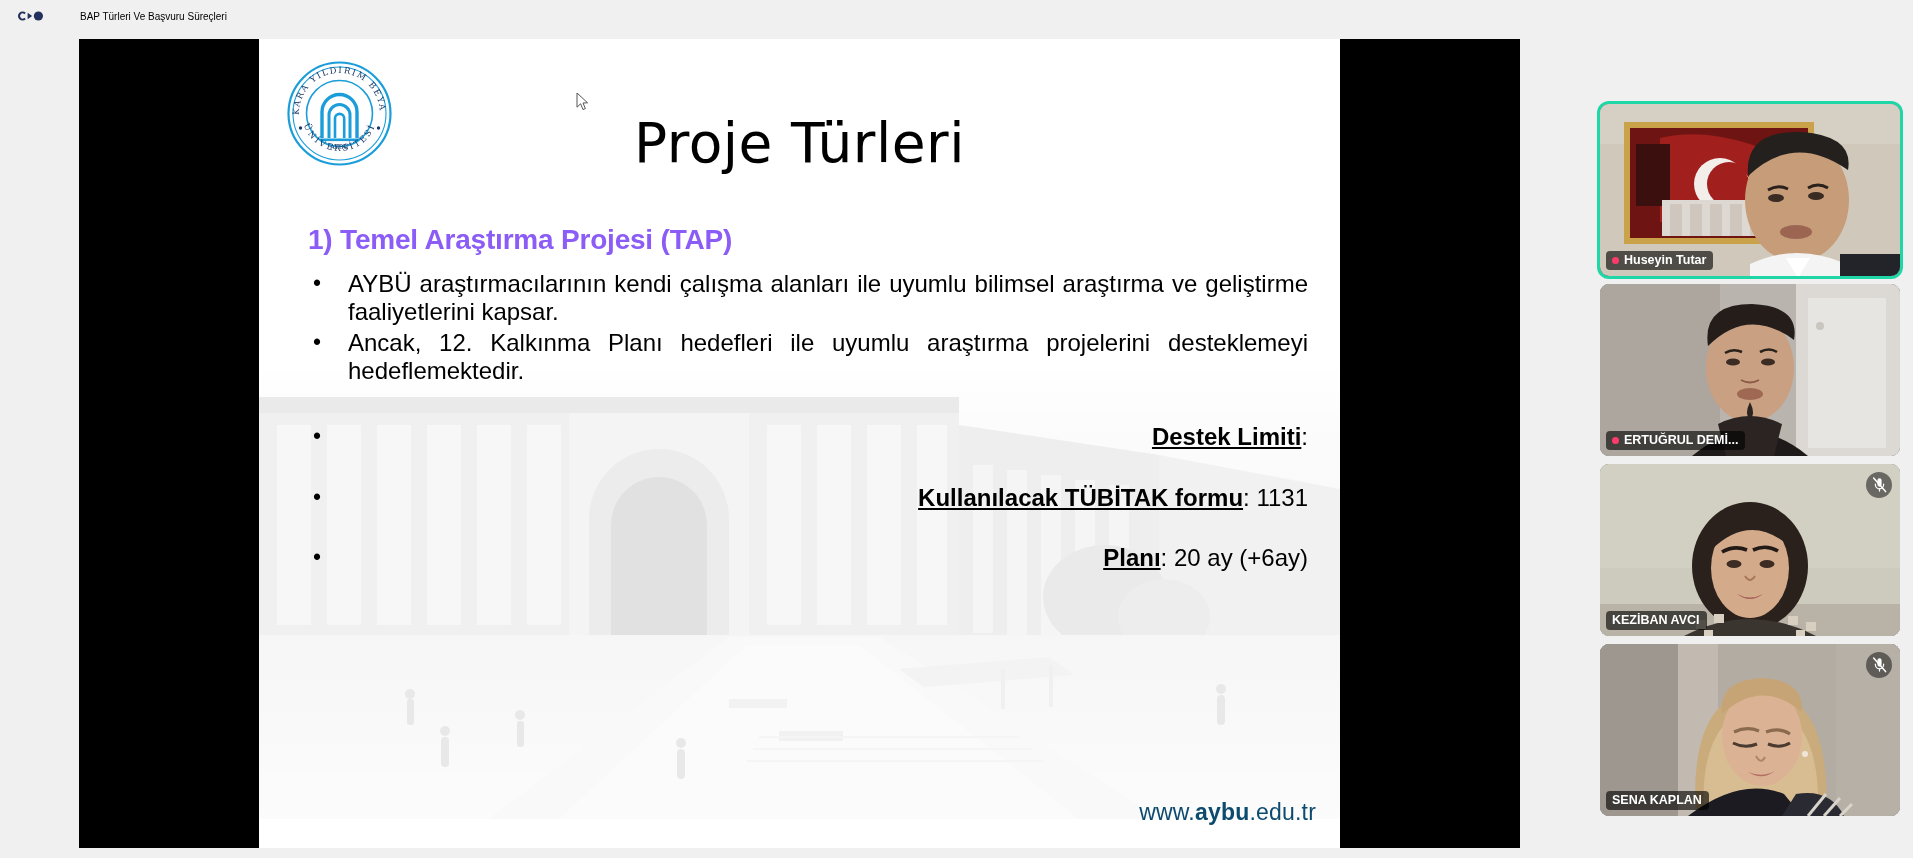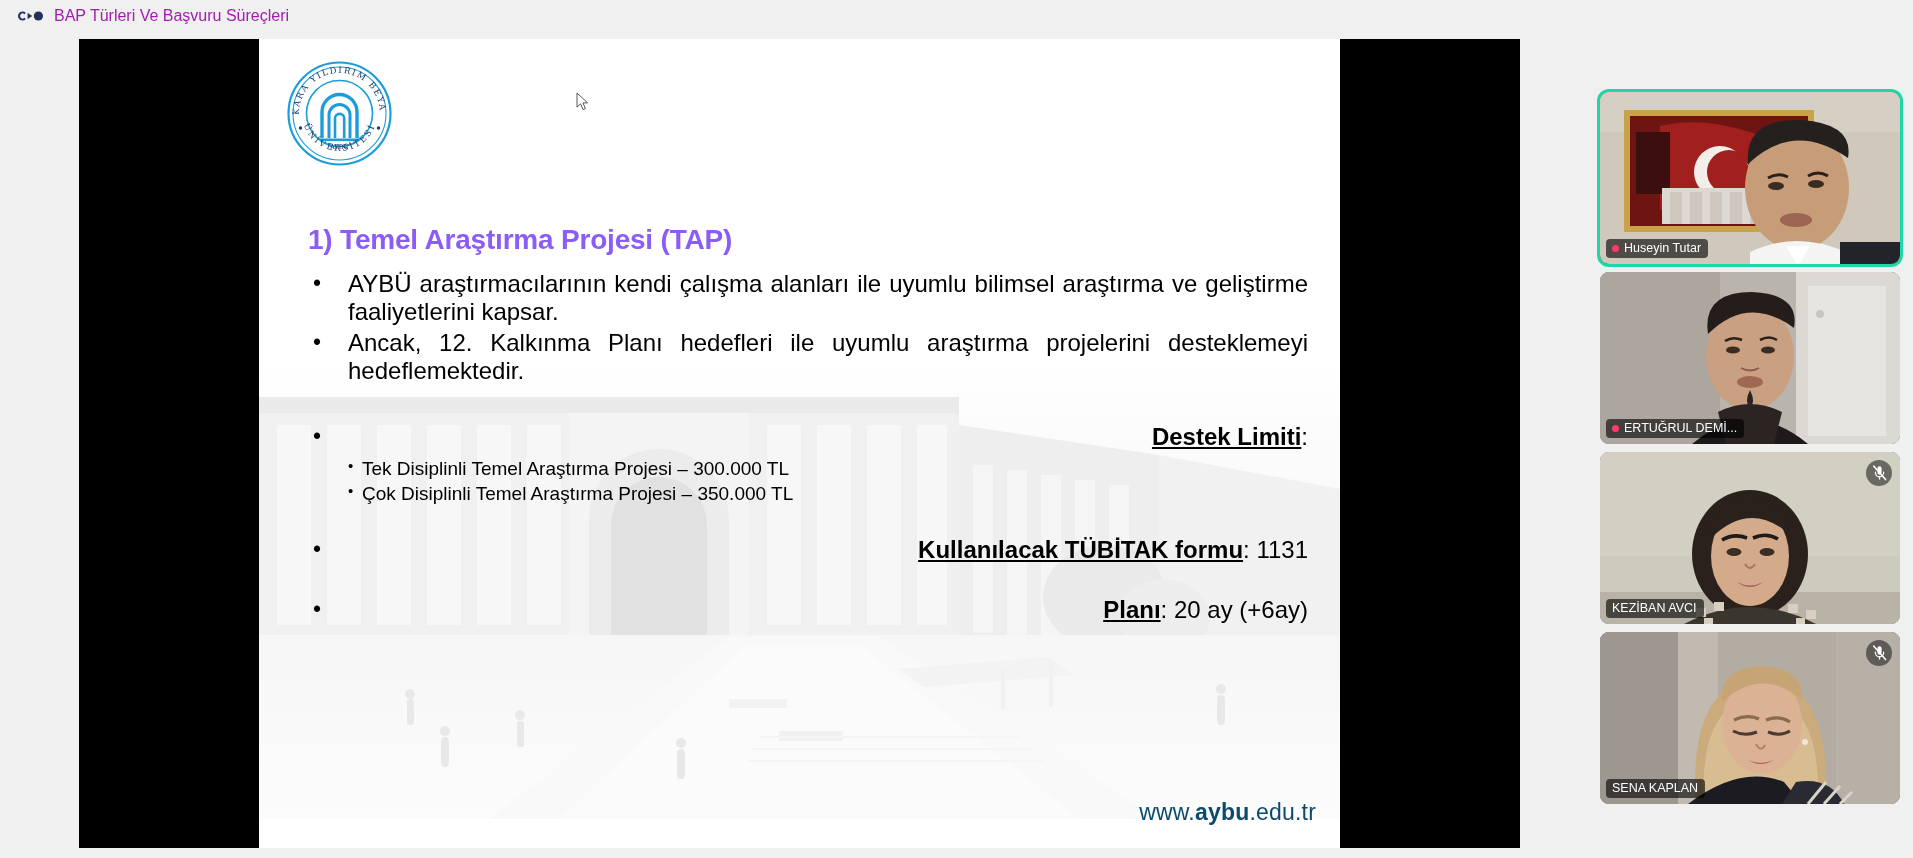--- a/index.html
+++ b/index.html
@@ -28,23 +28,24 @@
     display: flex;
     align-items: center;
     font-size: 17px;
     font-weight: bold;
     color: #24305e;
     letter-spacing: -0.5px;
     line-height: 1;
   }
   .app-logo svg { display: block; }
   .titlebar-text {
-    font-size: 16px;
-    color: #a21caf;
+    font-size: 10px;
+    color: #000000;
     white-space: nowrap;
+    margin-left: 26px;
   }
 
   
   .stage {
     position: absolute;
     left: 79px; top: 39px;
     width: 1441px; height: 809px;
     background: #000;
     overflow: hidden;
   }
@@ -164,22 +165,23 @@
   .cursor {
     position: absolute;
     left: 497px; top: 53px;
     width: 14px; height: 20px;
     pointer-events: none;
   }
 
   
   .filmstrip {
     position: absolute;
-    left: 1600px; top: 92px;
+    left: 1600px; top: 104px;
     width: 248px;
+    font-weight: bold;
   }
   .tile {
     position: relative;
     width: 300px; height: 172px;
     margin-bottom: 8px;
     border-radius: 9px;
     overflow: hidden;
     background: #2b2b2b;
   }
   .tile.speaking {
@@ -345,20 +347,21 @@
           <textPath href="#arcTop" startOffset="50%" text-anchor="middle">ANKARA YILDIRIM BEYAZIT</textPath>
         </text>
         <text font-family="DejaVu Serif, serif" font-size="8.6" fill="#1b3a6b" letter-spacing="2.2">
           <textPath href="#arcBot" startOffset="50%" text-anchor="middle">ÜNİVERSİTESİ</textPath>
         </text>
         <circle cx="14.5" cy="68" r="1.7" fill="#1b3a6b"></circle>
         <circle cx="92.5" cy="68" r="1.7" fill="#1b3a6b"></circle>
       </svg>
     </div>
 
+    <div class="slide-title">Proje Türleri</div>
 
     <div class="slide-body">
 
       <div class="heading-red">1) Temel Araştırma Projesi (TAP)</div>
 
       <div class="bullet-row">
         <span class="bullet-mark">•</span>
         <span class="bullet-text justified">AYBÜ araştırmacılarının kendi çalışma alanları ile uyumlu bilimsel araştırma ve geliştirme faaliyetlerini kapsar.</span>
       </div>
 
@@ -367,24 +370,20 @@
         <span class="bullet-text justified">Ancak, 12. Kalkınma Planı hedefleri ile uyumlu araştırma projelerini desteklemeyi hedeflemektedir.</span>
       </div>
 
       <div class="spacer-lg"></div>
 
       <div class="bullet-row">
         <span class="bullet-mark">•</span>
         <span class="bullet-text"><span class="u-bold">Destek Limiti</span><span>:</span></span>
       </div>
 
-      <div class="sub-bullets">
-        <div class="sub-bullet">Tek Disiplinli Temel Araştırma Projesi – 300.000 TL</div>
-        <div class="sub-bullet">Çok Disiplinli Temel Araştırma Projesi – 350.000 TL</div>
-      </div>
 
       <div class="spacer-md"></div>
 
       <div class="bullet-row">
         <span class="bullet-mark">•</span>
         <span class="bullet-text"><span class="u-bold">Kullanılacak TÜBİTAK formu</span><span>: 1131</span></span>
       </div>
 
       <div class="spacer-md"></div>
 

